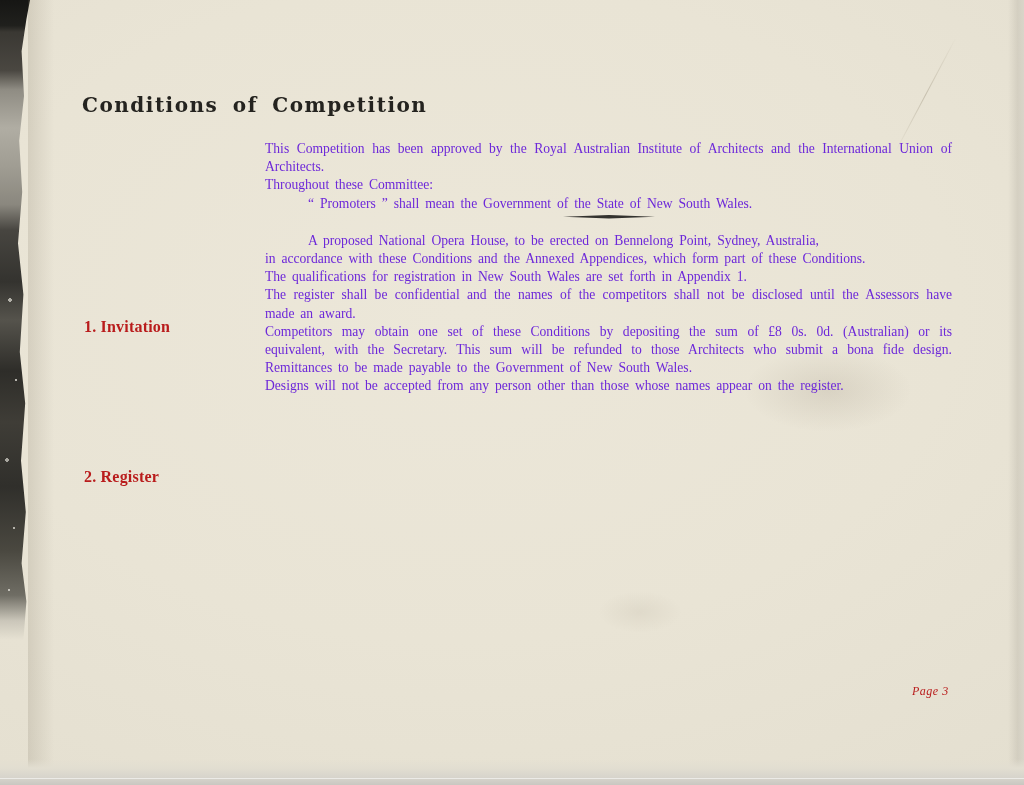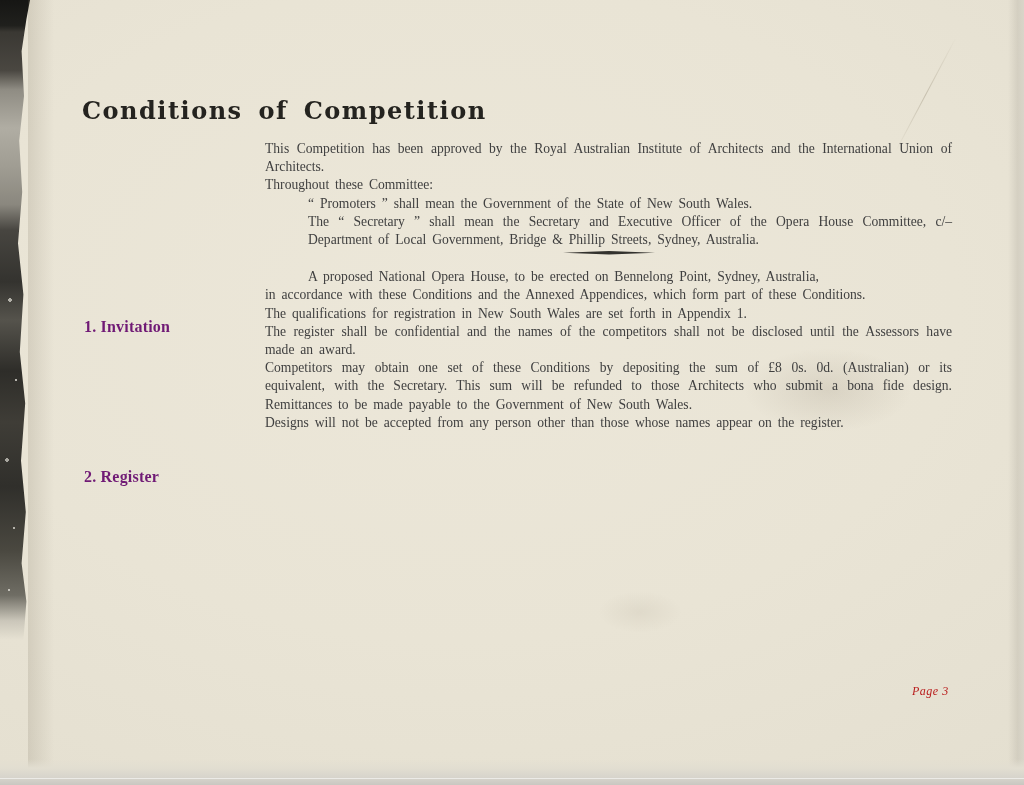--- a/index.html
+++ b/index.html
@@ -60,33 +60,33 @@
   }
   
   .crease{
     position:absolute;left:925px;top:30px;width:1px;height:130px;
     background:linear-gradient(to bottom, rgba(150,140,118,0) 0%, rgba(150,140,118,0.4) 50%, rgba(150,140,118,0) 100%);
     transform:rotate(28deg);
   }
   .title{
     position:absolute;left:82px;top:80px;
     font-family:"DejaVu Serif", serif;
-    font-weight:bold;font-size:24px;color:#24231f;
+    font-weight:bold;font-size:20px;color:#24231f;
     letter-spacing:1.5px;word-spacing:6px;
   }
   .side-label{
     position:absolute;left:84px;width:170px;
-    font-weight:bold;font-size:16px;color:#701a75;
+    font-weight:bold;font-size:16px;color:#b91c1c;
     letter-spacing:0.2px;
   }
   .side-label-1{top:318px;}
   .side-label-2{top:468px;}
   .body-col{
     position:absolute;left:265px;top:140px;width:687px;
-    font-size:13.6px;line-height:18.2px;color:#404040;
+    font-size:13.6px;line-height:18.2px;color:#6d28d9;
     text-align:justify;word-spacing:2.5px;
   }
   .body-col p{margin:0;}
   .p-intro-approved{margin-bottom:10px;}
   .p-throughout{margin-bottom:8px;}
   .p-def-promoters{margin-bottom:7px;padding-left:43px;}
   .p-def-secretary{margin-bottom:16px;padding-left:43px;}
   .divider-wrap{display:flex;justify-content:center;margin:2px 0 13px 0;}
   .divider-wrap svg{display:block;}
   .p-s1-invite{margin-bottom:6px;}
@@ -120,21 +120,20 @@
 
   <h1 class="title">Conditions of Competition</h1>
 
   <div class="side-label side-label-1">1. Invitation</div>
   <div class="side-label side-label-2">2. Register</div>
 
   <div class="body-col">
     <p class="p-intro-approved">This Competition has been approved by the Royal Australian Institute of Architects and the International Union of Architects.</p>
     <p class="p-throughout">Throughout these Committee:</p>
     <p class="p-def-promoters">“ Promoters ” shall mean the Government of the State of New South Wales.</p>
-    <p class="p-def-secretary">The “ Secretary ” shall mean the Secretary and Executive Officer of the Opera House Committee, c/– Department of Local Government, Bridge &amp; Phillip Streets, Sydney, Australia.</p>
 
     <div class="divider-wrap">
       <svg width="92" height="4" viewBox="0 0 92 4">
         <polygon points="0,1.7 46,0.1 92,1.7 46,3.6" fill="#33322e"></polygon>
       </svg>
     </div>
 
     <p class="p-s1-proposed">A proposed National Opera House, to be erected on Bennelong Point, Sydney, Australia,</p>
     <p class="p-s1-accordance">in accordance with these Conditions and the Annexed Appendices, which form part of these Conditions.</p>
     <p class="p-s1-qualifications">The qualifications for registration in New South Wales are set forth in Appendix 1.</p>

